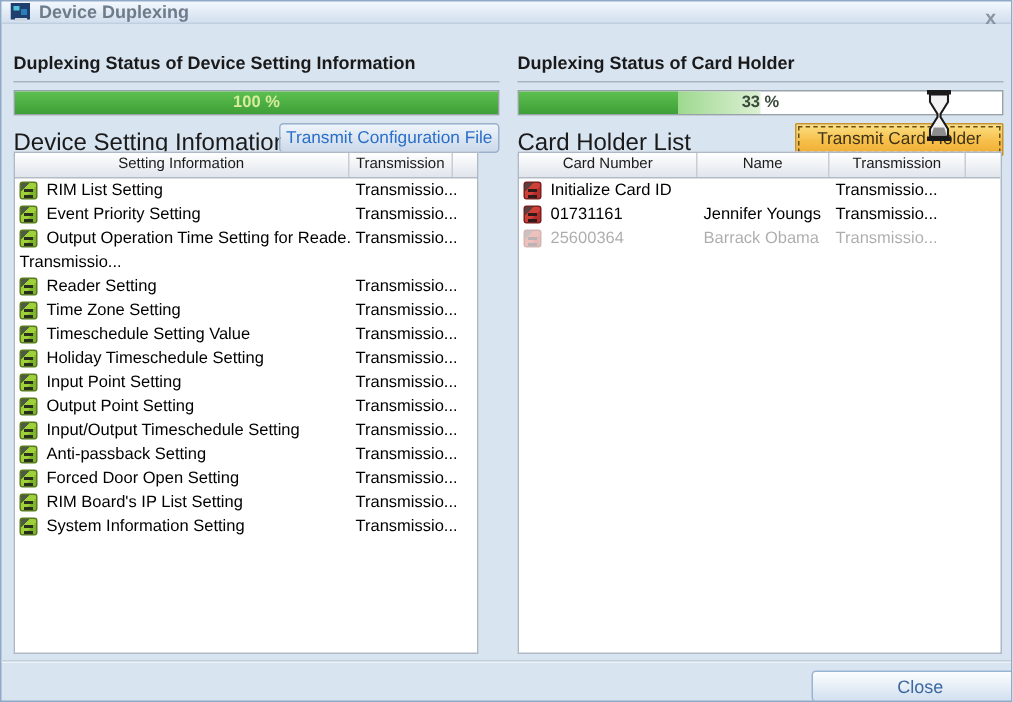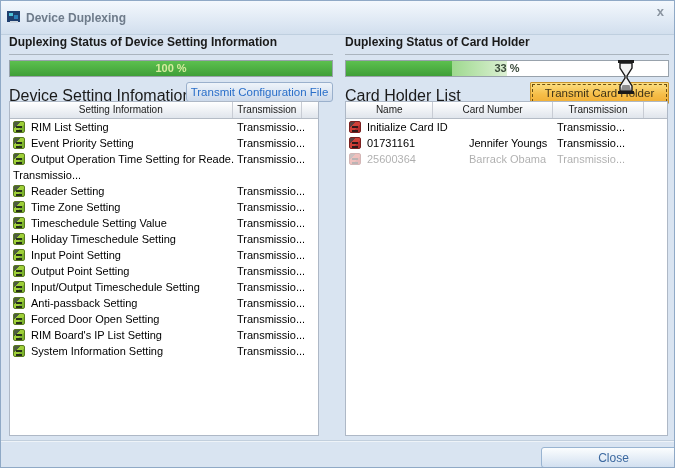--- a/index.html
+++ b/index.html
@@ -3,21 +3,21 @@
 <meta charset="utf-8">
 <style>
   * { margin:0; padding:0; box-sizing:border-box; }
   html,body { width:675px; height:468px; font-family:"Liberation Sans", sans-serif; }
   .dialog {
     position:relative; width:675px; height:468px; overflow:hidden;
     background:#d9e4f1; border:1px solid #8fa9c6;
   }
   
   .titlebar {
-    position:absolute; left:0; top:0; width:100%; height:34px;
+    position:absolute; left:0; top:0; width:100%; height:15px;
     background:linear-gradient(#f3f8fd,#d2dfee);
     border-bottom:1px solid #bfcfdf;
     display:flex; align-items:center; padding:0 6px;
   }
   .title-icon { width:15px; height:15px; margin-right:4px; display:inline-block; }
   .title-text { font-size:12px; font-weight:bold; color:#6e7b8a; }
   .close-x {
     position:absolute; right:10px; top:3px; font-size:13px; font-weight:bold;
     color:#8a94a0; cursor:pointer; line-height:16px;
   }
@@ -260,22 +260,22 @@
       <div class="progress-fill" style="width: 33%;"></div>
       <div class="progress-shimmer" style="left:33%;"></div>
       <div class="progress-label label-dark">33 %</div>
     </div>
     <div class="list-row">
       <span class="list-label">Card Holder List</span>
       <button class="btn-transmit-card">Transmit Card Holder</button>
     </div>
     <div class="grid grid-right">
       <div class="grid-head">
+        <div class="hcell rw1">Card Number</div>
         <div class="hcell rw2">Name</div>
-        <div class="hcell rw1">Card Number</div>
         <div class="hcell rw3">Transmission</div>
         <div class="hcell rwf"></div>
       </div>
       <div class="grid-body">
         <div class="grow">
             <span class="rc1">
               <span class="row-icon icon-red"></span>
               <span class="gcell">Initialize Card ID</span>
             </span>
             <span class="gcell rc2"></span>

